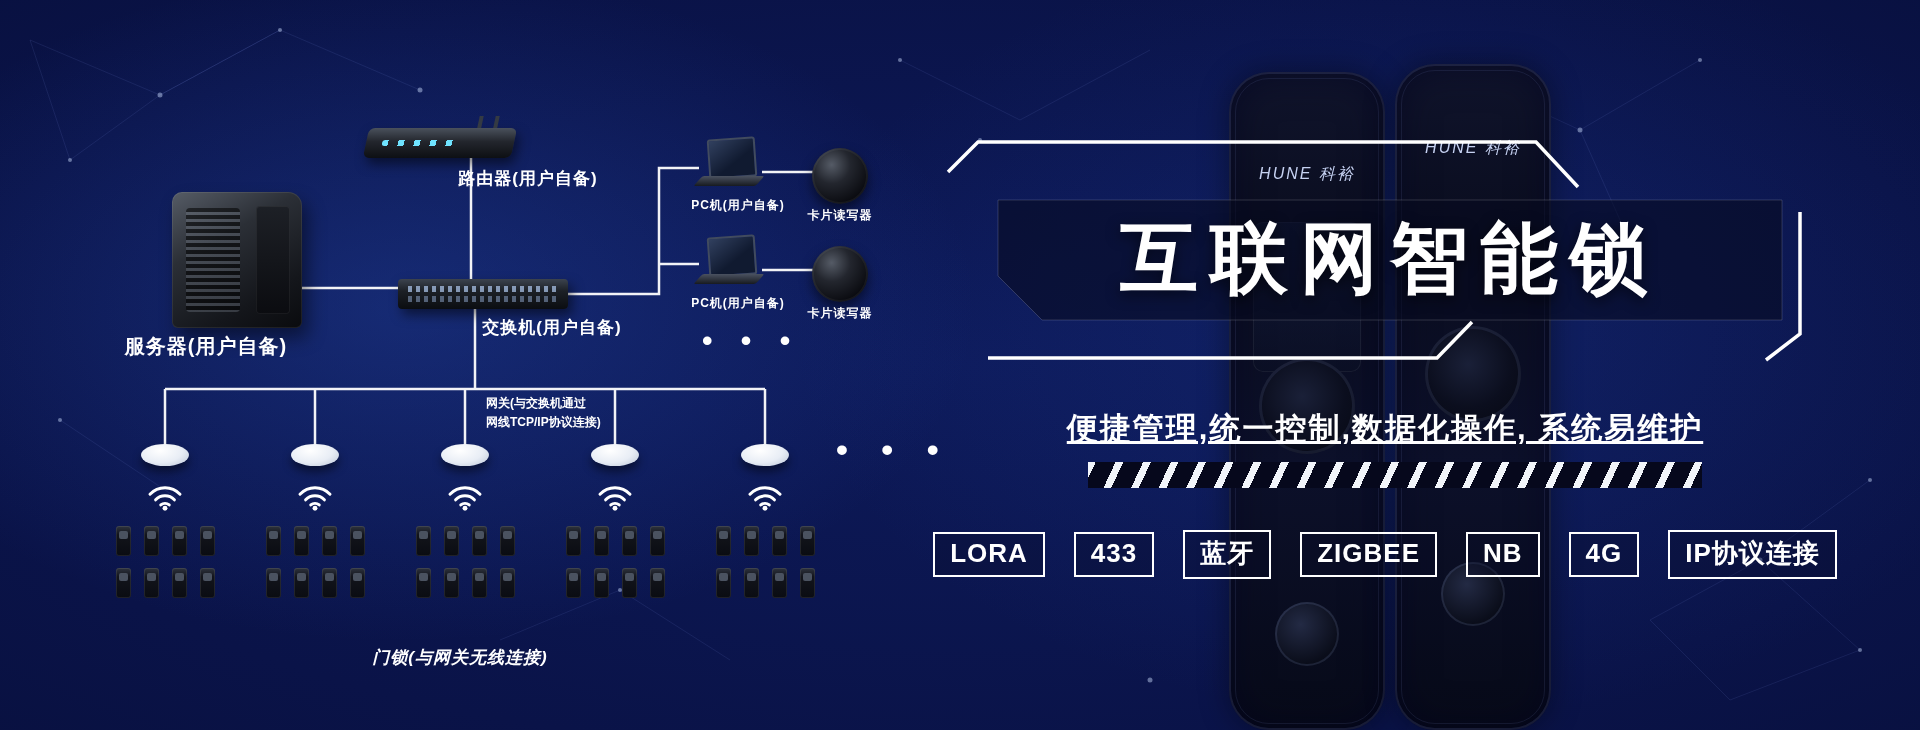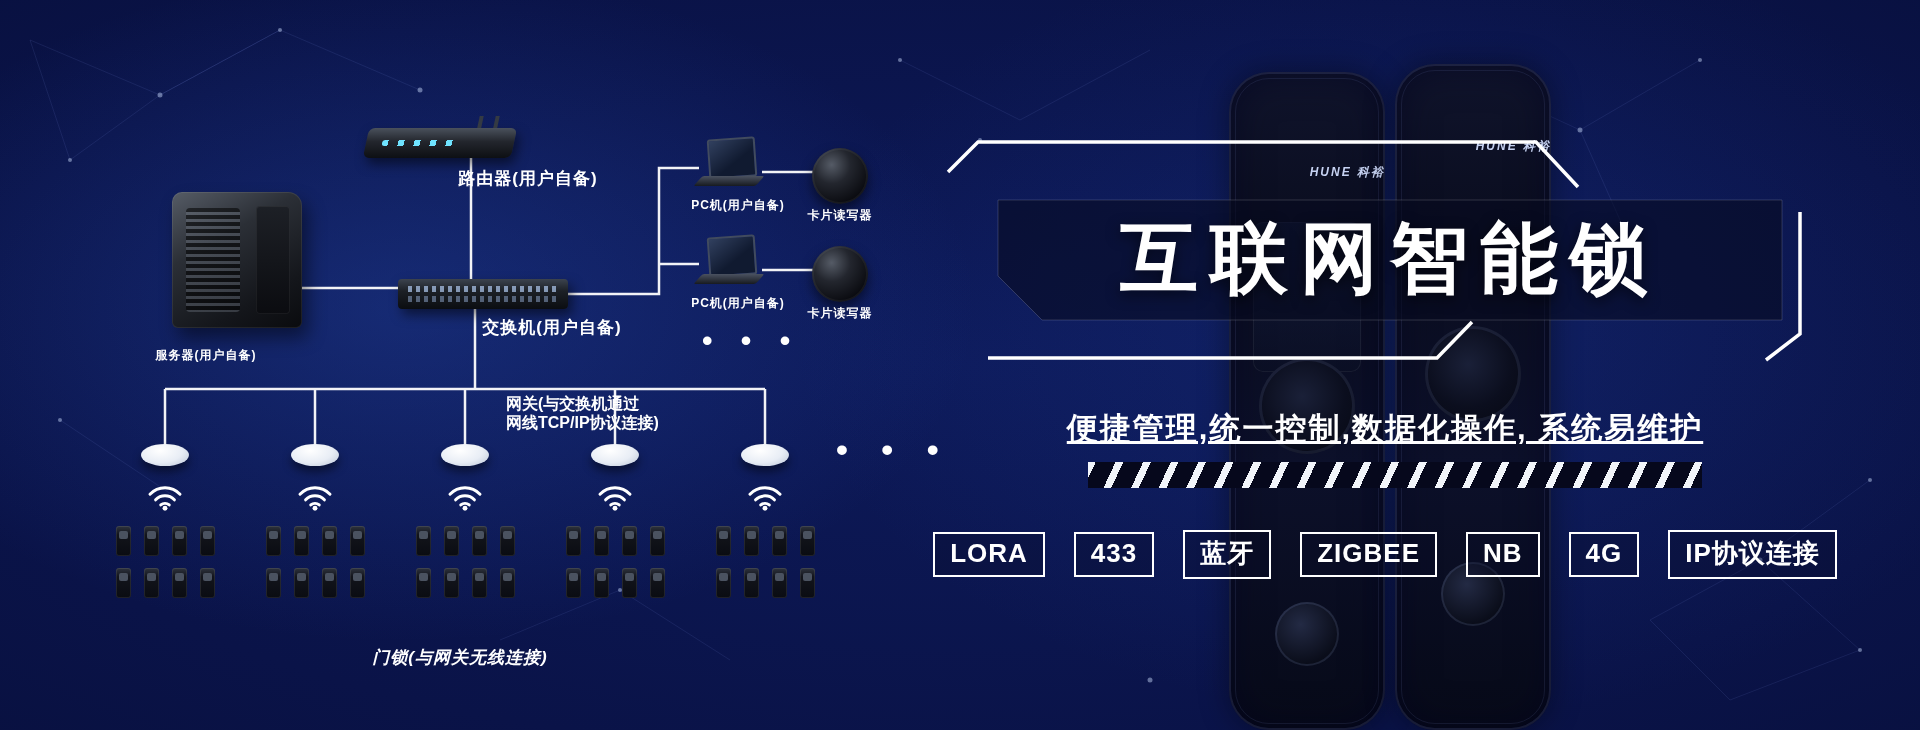--- a/index.html
+++ b/index.html
@@ -46,29 +46,29 @@
   .lt-base { position:absolute; left:0; top:38px; width:62px; height:10px; border-radius:2px;
     background:linear-gradient(180deg,#4a5160,#171a20); transform:skewX(-42deg); }
 
   .reader { position:absolute; width:56px; height:56px; border-radius:50%; z-index:2;
     background:radial-gradient(circle at 35% 30%, #555b66 0%, #23262e 35%, #0a0b10 75%);
     box-shadow:inset 0 0 0 2px rgba(255,255,255,0.05), 0 6px 12px rgba(0,0,0,0.5); }
   .reader.r1 { left:812px; top:148px; } .reader.r2 { left:812px; top:246px; }
 
   
   .lbl { position:absolute; color:#fff; font-weight:bold; text-align:center; z-index:2; letter-spacing:1px; }
-  .lbl-server { left:106px; top:347px; width:200px; font-size:12px; }
+  .lbl-server { left:106px; top:333px; width:200px; font-size:20px; }
   .lbl-router { left:428px; top:167px; width:200px; font-size:17px; }
   .lbl-switch { left:452px; top:316px; width:200px; font-size:17px; }
   .lbl-pc1 { left:648px; top:197px; width:180px; font-size:12px; }
   .lbl-pc2 { left:648px; top:295px; width:180px; font-size:12px; }
   .lbl-reader1 { left:762px; top:207px; width:156px; font-size:12px; }
   .lbl-reader2 { left:762px; top:305px; width:156px; font-size:12px; }
   .lbl-doorlock { left:310px; top:646px; width:300px; font-size:17px;font-style:italic; }
-  .gw-note { position:absolute; left:486px; top:394px; color:#fff; font-size:16px; font-weight:bold; line-height:19px; z-index:2;margin-left:20px; }
+  .gw-note { position:absolute; left:486px; top:394px; color:#fff; font-size:12px; font-weight:bold; line-height:19px; z-index:2; }
   .dots { position:absolute; color:#fff; font-weight:bold; z-index:2; }
   .dots-pc { left:702px; top:324px; font-size:30px; letter-spacing:10px; }
   .dots-gw { left:836px; top:430px; font-size:34px; letter-spacing:12px; }
 
   
   .gateways-row { position:absolute; left:95px; top:444px; display:flex; gap:10px; z-index:2; }
   .gw-group { width:140px; display:flex; flex-direction:column; align-items:center; }
   .dome { width:48px; height:22px; border-radius:50%;
     background:radial-gradient(ellipse at 40% 30%, #ffffff 0%, #e8edf5 55%, #b9c4d6 100%);
     box-shadow:0 6px 10px rgba(0,0,0,0.45); }
@@ -81,21 +81,21 @@
     box-shadow:inset 0 0 0 1px rgba(255,255,255,0.09); }
   .door-lock::after { content:""; position:absolute; left:3px; top:5px; width:9px; height:8px; border-radius:2px; background:#4a5260; }
 
   
   .lockpanel { position:absolute; width:156px; border-radius:40px; z-index:1;
     background:linear-gradient(180deg,#10142c 0%,#0a0d1f 25%,#0c102a 60%,#070a18 100%);
     box-shadow:inset 0 0 0 2px rgba(110,130,190,0.18), inset 0 0 40px rgba(0,0,30,0.6), 0 0 30px rgba(0,0,0,0.4); }
   .lockpanel::before { content:""; position:absolute; inset:6px; border-radius:34px; border:1px solid rgba(130,150,210,0.12); }
   .lockpanel.lp-left { left:1229px; top:72px; height:658px; }
   .lockpanel.lp-right { left:1395px; top:64px; height:666px; }
-  .lp-brand { text-align:right; color:#c6d2f2; font-size:12px; font-weight:bold; letter-spacing:2px; font-style:italic; position:relative; }
+  .lp-brand { text-align:center; color:#c6d2f2; font-size:16px; font-weight:normal; letter-spacing:2px; font-style:italic; position:relative; }
   .lp-left .lp-brand { margin-top:92px; } .lp-right .lp-brand { margin-top:74px; }
   .lp-digits { text-align:center; color:#9fb0dd; font-size:17px; letter-spacing:24px; padding-left:24px; margin-top:28px; position:relative; }
   .lp-screen { position:absolute; left:24px; top:150px; width:108px; height:150px; border-radius:10px;
     background:linear-gradient(180deg, rgba(40,60,120,0.25), rgba(10,15,35,0.4));
     box-shadow:inset 0 0 0 1px rgba(255,255,255,0.06); }
   .lp-cam { position:absolute; left:50%; transform:translateX(-50%); width:96px; height:96px; border-radius:50%;
     background:radial-gradient(circle at 45% 40%, #1a2038 0%, #0b0e1e 55%, #060812 100%);
     box-shadow:inset 0 0 0 3px rgba(130,150,210,0.12); }
   .lp-left .lp-cam { top:286px; } .lp-right .lp-cam { top:262px; }
   .lp-knob { position:absolute; left:50%; transform:translateX(-50%); width:64px; height:64px; border-radius:50%;

